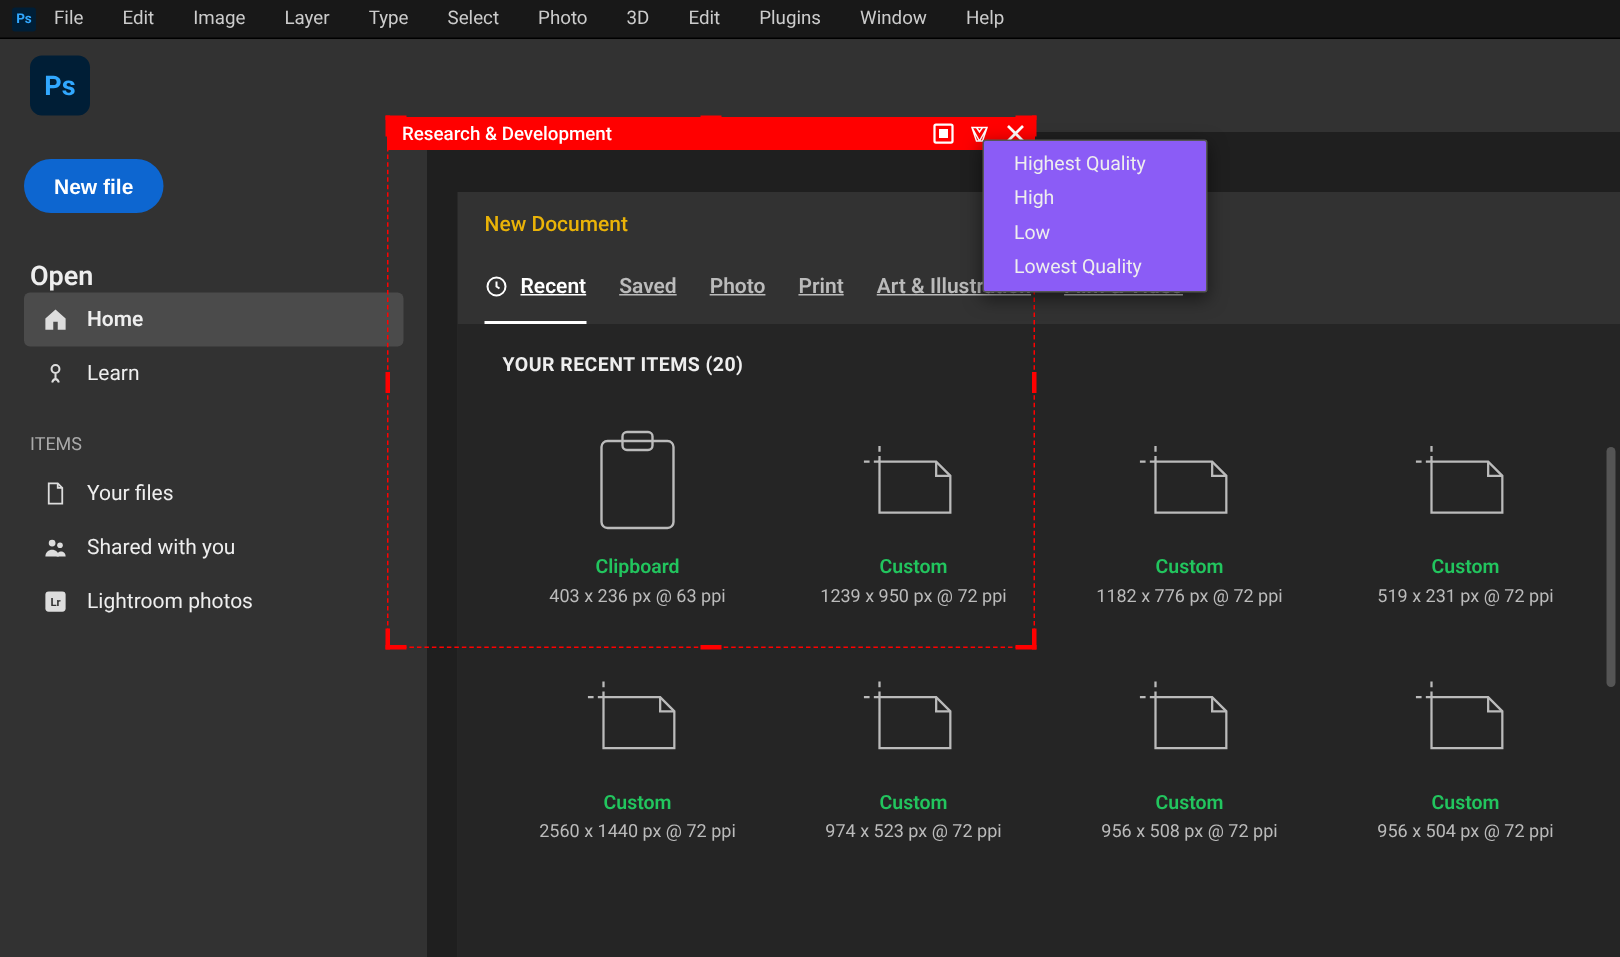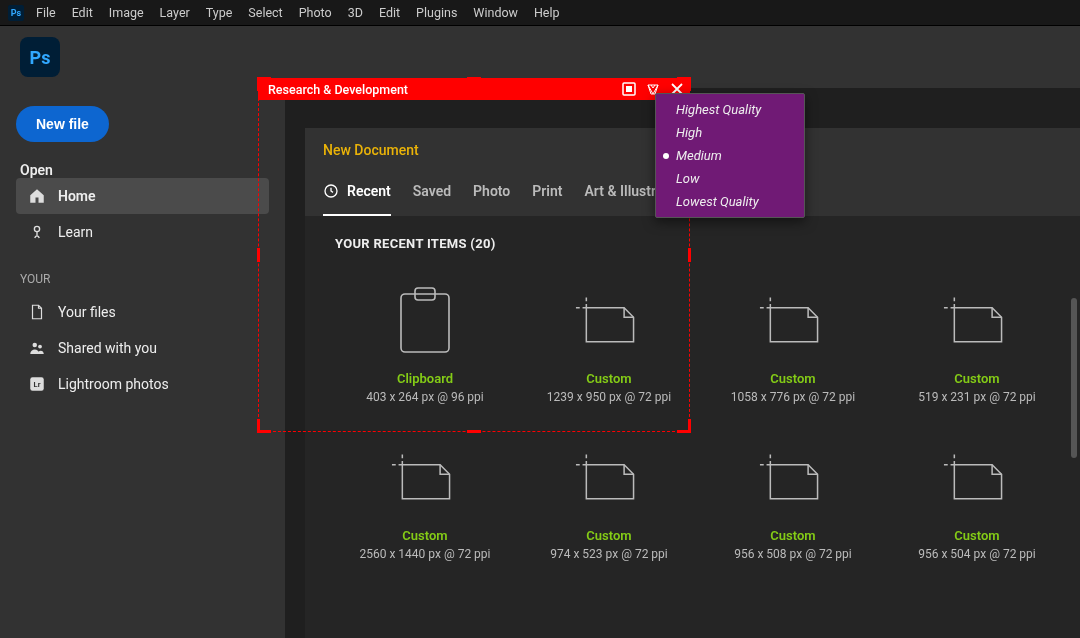--- a/index.html
+++ b/index.html
@@ -78,24 +78,24 @@
     color: #fff;
     border: none;
     border-radius: 999px;
     padding: 10px 20px;
     font-size: 14px;
     font-weight: 600;
     width: fit-content;
     cursor: default;
   }
   .btn-open {
-    margin-top: 20px;
+    margin-top: 32px;
     color: #eee;
     font-weight: 600;
-    font-size: 14px;
+    font-size: 18px;
     padding-left: 4px;
     cursor: default;
   }
   .side-list {
   }
   .side-item {
     display: flex;
     align-items: center;
     gap: 12px;
     padding: 9px 12px;
@@ -153,20 +153,21 @@
   .newdoc-tab {
     color: #bbb;
     font-weight: 600;
     font-size: 14px;
     display: flex;
     align-items: center;
     gap: 8px;
     height: 100%;
     border-bottom: 2px solid transparent;
     cursor: default;
+    text-decoration: underline;
   }
   .newdoc-tab.active {
     color: #fff;
     border-bottom: 2px solid #fff;
   }
   .newdoc-body {
     background: #252525;
     flex: 1;
     padding: 20px 30px;
     overflow-y: auto;
@@ -189,21 +190,21 @@
     flex-direction: column;
     align-items: center;
     padding: 16px 4px;
     cursor: default;
   }
   .thumb .picto {
     width: 68px; height: 72px;
     display: flex; align-items: center; justify-content: center;
   }
   .thumb .name {
-    color: #84cc16;
+    color: #22c55e;
     font-weight: 600;
     font-size: 13px;
     margin-top: 14px;
   }
   .thumb .spec {
     color: #bbb;
     font-size: 12px;
     margin-top: 4px;
   }
 
@@ -265,27 +266,26 @@
   .crop-rect .mid.t { top: -2px; left: 50%; transform: translateX(-50%); width: 14px; height: 3px; }
   .crop-rect .mid.b { bottom: -2px; left: 50%; transform: translateX(-50%); width: 14px; height: 3px; }
   .crop-rect .mid.l { left: -2px; top: 50%; transform: translateY(-50%); width: 3px; height: 14px; }
   .crop-rect .mid.r { right: -2px; top: 50%; transform: translateY(-50%); width: 3px; height: 14px; }
 
   
   .quality-menu {
     position: absolute;
     left: 655px; top: 93px;
     width: 150px;
-    background: #701a75;
+    background: #8b5cf6;
     border: 1px solid #555;
     border-radius: 2px;
     z-index: 30;
     padding: 4px 0;
     box-shadow: 0 4px 12px rgba(0,0,0,0.5);
-    font-style: italic;
   }
   .quality-menu .opt {
     display: flex;
     align-items: center;
     gap: 8px;
     padding: 4px 12px 4px 20px;
     font-size: 13px;
     color: #eee;
     cursor: default;
     position: relative;
@@ -296,21 +296,21 @@
     width: 6px; height: 6px; border-radius: 50%; background: #fff;
   }
 
   svg { display: block; }
 </style>
 </head>
 <body>
 
 <div class="menubar">
   <div class="ps-badge">Ps</div>
-  <div id="menubar-items" style="display:flex;gap:4px;">
+  <div id="menubar-items" style="display:flex;gap:14px;">
       <span class="menu-item">File</span>
       <span class="menu-item">Edit</span>
       <span class="menu-item">Image</span>
       <span class="menu-item">Layer</span>
       <span class="menu-item">Type</span>
       <span class="menu-item">Select</span>
       <span class="menu-item">Photo</span>
       <span class="menu-item">3D</span>
       <span class="menu-item">Edit</span>
       <span class="menu-item">Plugins</span>
@@ -342,21 +342,21 @@
           <span class="side-icon">
             <svg width="18" height="18" viewBox="0 0 24 24">
               <circle cx="12" cy="8" r="3.5" fill="none" stroke="#ddd" stroke-width="1.8"></circle>
               <path d="M12 12 V17 M9 20 C9 20 10 17 12 17 C14 17 15 20 15 20" fill="none" stroke="#ddd" stroke-width="1.8"></path>
             </svg>
           </span>
           <span>Learn</span>
         </div>
       </div>
 
-    <div class="side-heading">YOUR</div>
+    <div class="side-heading">ITEMS</div>
     <div id="side-files">
         <div class="side-item">
           <span class="side-icon">
             <svg width="18" height="18" viewBox="0 0 24 24">
               <path d="M6 3 H14 L18 7 V21 H6 Z" fill="none" stroke="#ddd" stroke-width="1.6"></path>
               <path d="M14 3 V7 H18" fill="none" stroke="#ddd" stroke-width="1.6"></path>
             </svg>
           </span>
           <span>Your files</span>
         </div>
@@ -404,21 +404,21 @@
         <div class="recent-heading">YOUR RECENT ITEMS (20)</div>
         <div class="grid" id="recent-grid">
             <div class="thumb">
               <div class="picto">
                 <svg width="56" height="70" viewBox="0 0 56 70">
                   <rect x="4" y="8" width="48" height="58" rx="4" fill="none" stroke="#bbb" stroke-width="1.6"></rect>
                   <rect x="18" y="2" width="20" height="12" rx="3" fill="none" stroke="#bbb" stroke-width="1.6"></rect>
                 </svg>
               </div>
               <div class="name">Clipboard</div>
-              <div class="spec">403 x 264 px @ 96 ppi</div>
+              <div class="spec">403 x 236 px @ 63 ppi</div>
             </div>
             <div class="thumb">
               <div class="picto">
                 <svg width="72" height="60" viewBox="0 0 72 60">
                   <path d="M12 16 H52 L62 26 V52 H12 Z" fill="none" stroke="#bbb" stroke-width="1.6"></path>
                   <path d="M52 16 V26 H62" fill="none" stroke="#bbb" stroke-width="1.6"></path>
                   <path d="M12 16 V4 M12 16 H0" stroke="#bbb" stroke-width="1.6" stroke-dasharray="4 3"></path>
                 </svg>
               </div>
               <div class="name">Custom</div>
@@ -426,21 +426,21 @@
             </div>
             <div class="thumb">
               <div class="picto">
                 <svg width="72" height="60" viewBox="0 0 72 60">
                   <path d="M12 16 H52 L62 26 V52 H12 Z" fill="none" stroke="#bbb" stroke-width="1.6"></path>
                   <path d="M52 16 V26 H62" fill="none" stroke="#bbb" stroke-width="1.6"></path>
                   <path d="M12 16 V4 M12 16 H0" stroke="#bbb" stroke-width="1.6" stroke-dasharray="4 3"></path>
                 </svg>
               </div>
               <div class="name">Custom</div>
-              <div class="spec">1058 x 776 px @ 72 ppi</div>
+              <div class="spec">1182 x 776 px @ 72 ppi</div>
             </div>
             <div class="thumb">
               <div class="picto">
                 <svg width="72" height="60" viewBox="0 0 72 60">
                   <path d="M12 16 H52 L62 26 V52 H12 Z" fill="none" stroke="#bbb" stroke-width="1.6"></path>
                   <path d="M52 16 V26 H62" fill="none" stroke="#bbb" stroke-width="1.6"></path>
                   <path d="M12 16 V4 M12 16 H0" stroke="#bbb" stroke-width="1.6" stroke-dasharray="4 3"></path>
                 </svg>
               </div>
               <div class="name">Custom</div>
@@ -530,22 +530,18 @@
 </div>
 
 <div class="quality-menu" id="quality-menu">
     <div class="opt">
       <span>Highest Quality</span>
     </div>
     <div class="opt">
       <span>High</span>
     </div>
     <div class="opt">
-      <span class="dot"></span>
-      <span>Medium</span>
-    </div>
-    <div class="opt">
       <span>Low</span>
     </div>
     <div class="opt">
       <span>Lowest Quality</span>
     </div>
   </div>
 
 </body></html>

